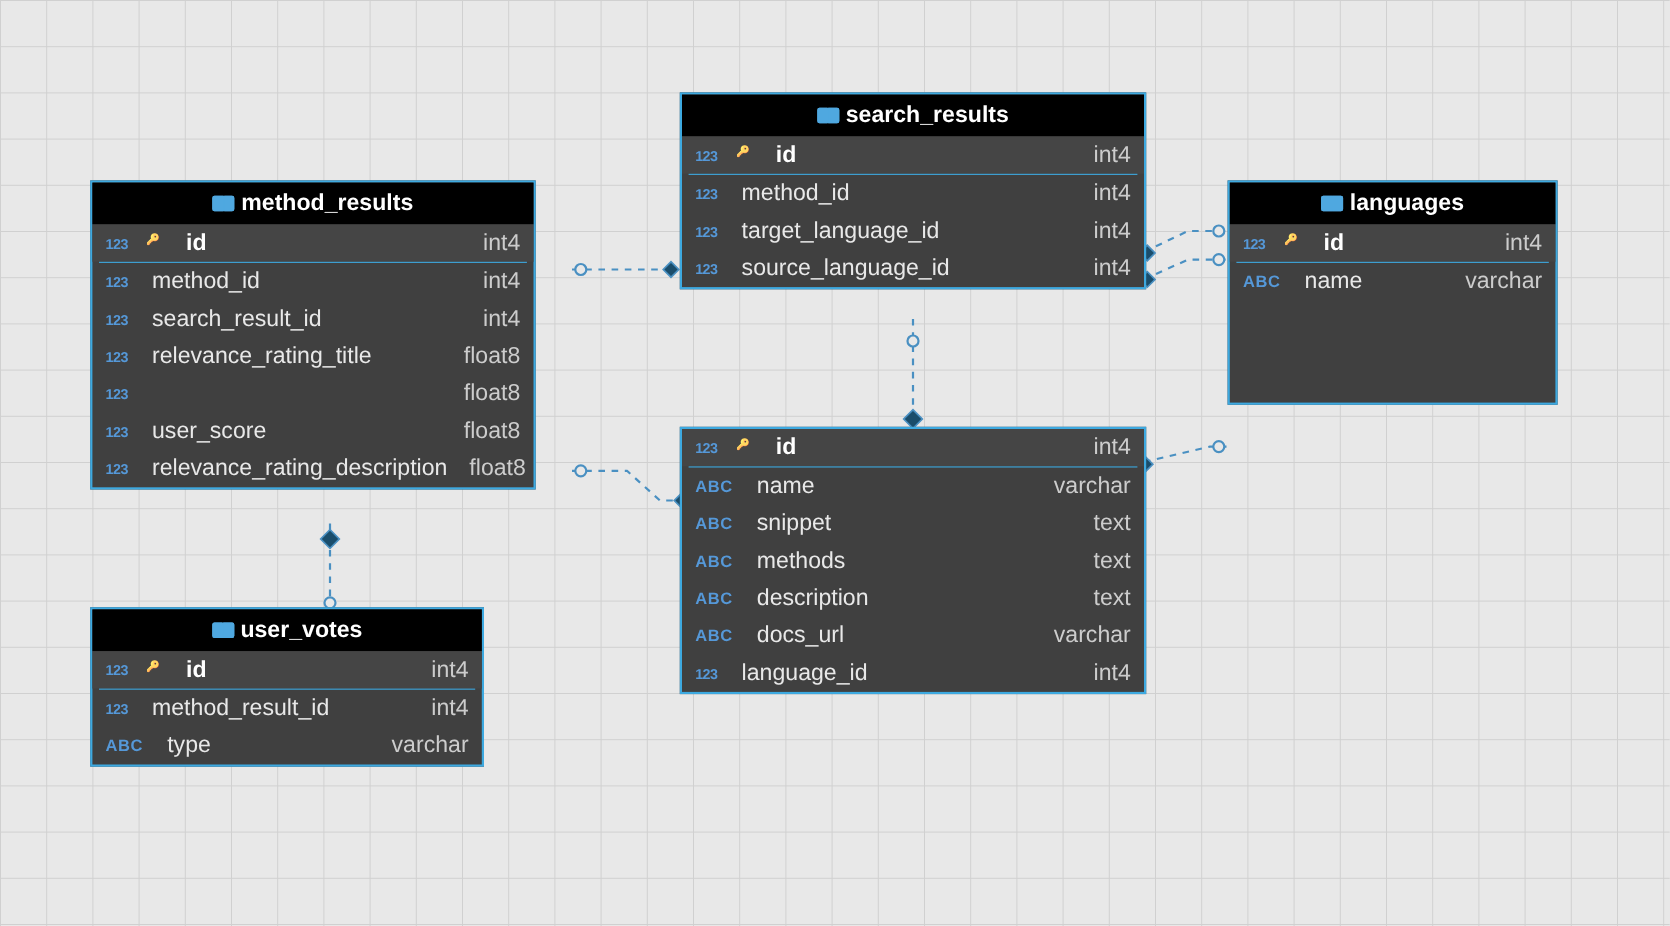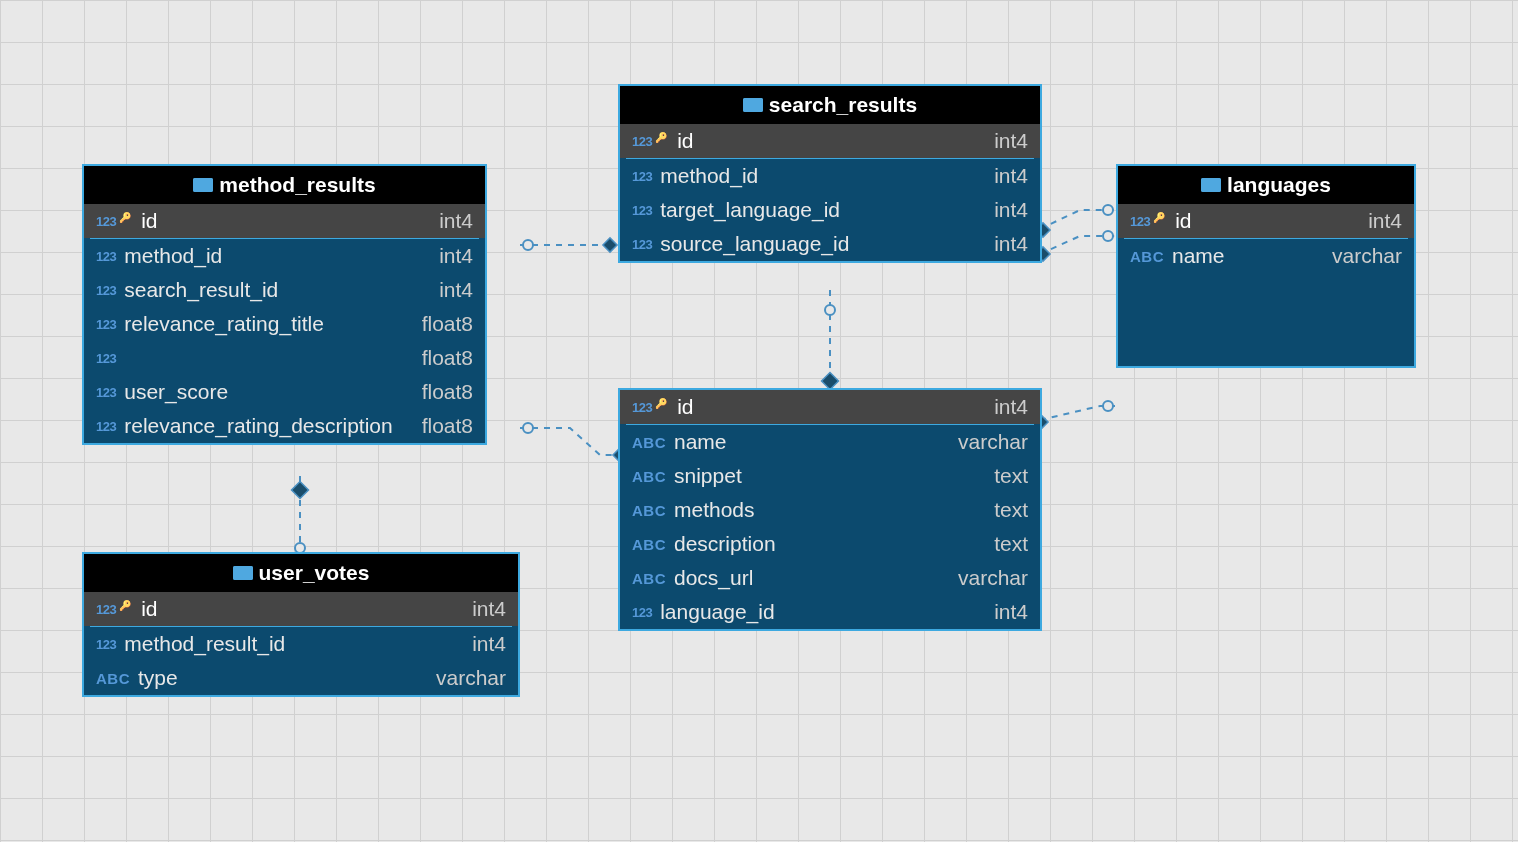--- a/index.html
+++ b/index.html
@@ -1,31 +1,31 @@
 <!DOCTYPE html>
 <html><head>
 <meta charset="utf-8">
 <style>
 *{box-sizing:border-box;margin:0;padding:0}
 body{font-family:-apple-system,BlinkMacSystemFont,"Segoe UI",sans-serif;background:#e8e8e8;width:1518px;height:842px;position:relative;overflow:hidden}
 .grid{position:absolute;inset:0;background-image:linear-gradient(#d0d0d0 1px,transparent 1px),linear-gradient(90deg,#d0d0d0 1px,transparent 1px);background-size:42px 42px}
 .canvas{position:absolute;inset:0}
-.table{position:absolute;border:2px solid #3da9e0;background:#0c4a6e;color:#e8e8e8;font-size:21px}
+.table{position:absolute;border:2px solid #3da9e0;background:#404040;color:#e8e8e8;font-size:21px}
 .thead{background:#000;color:#fff;font-weight:700;text-align:center;padding:7px 0;display:flex;align-items:center;justify-content:center;gap:6px}
 .ticon{display:inline-flex;width:20px;height:14px;background:linear-gradient(to right,#4fa8e0 49%,#4fa8e0 49%);border-radius:2px;position:relative}
 .ticon::before{content:"";position:absolute;left:0;top:0;width:48%;height:100%;background:#4fa8e0;border-radius:2px 0 0 2px}
 .ticon::after{content:"";position:absolute;right:0;top:0;width:48%;height:100%;background:#4fa8e0;border-radius:0 2px 2px 0}
 .pk-section{background:#454545}
-.row{display:flex;align-items:center;padding:5px 12px;gap:6px}
+.row{display:flex;align-items:center;padding:5px 12px;gap:20px}
 .row .col-type{margin-left:auto;color:#ccc}
 .divider{height:1px;background:#3da9e0;margin:0 6px}
 .prefix{font-size:13px;font-weight:700;color:#5598d8;margin-right:2px;letter-spacing:-0.5px}
 .prefix.abc{font-size:15px;letter-spacing:0.5px}
 .colname{color:#e8e8e8}
-.pk-row .colname{font-weight:400;color:#fff}
+.pk-row .colname{font-weight:700;color:#fff}
 .keyicon{display:inline-block;width:12px;height:14px;position:relative;margin-left:-3px;margin-right:2px}
 .keyicon::before{content:"🔑";font-size:10px;position:absolute;top:-2px;left:-2px;filter:sepia(1) saturate(3) hue-rotate(-20deg)}
 svg.connectors{position:absolute;inset:0;width:100%;height:100%;pointer-events:none}
 .conn{stroke:#4a90c2;stroke-width:2;stroke-dasharray:6 6;fill:none}
 .diamond{fill:#1a4d6b;stroke:#4a90c2;stroke-width:1.5}
 .circ{fill:#e8e8e8;stroke:#4a90c2;stroke-width:2}
 </style>
 </head>
 <body>
 
@@ -196,21 +196,21 @@
         <span class="colname">docs_url</span>
         <span class="col-type">varchar</span>
       </div>
     <div class="row">
         <span class="prefix">123</span>
         <span class="colname">language_id</span>
         <span class="col-type">int4</span>
       </div>
   </div>
 
-  <div class="table" style="left:82px;top:552px;width:438px">
+  <div class="table" style="left:82px;top:552px;width:358px">
     <div class="thead">
       <span class="ticon"></span>
       <span>user_votes</span>
     </div>
     <div class="pk-section">
       <div class="row pk-row">
         <span class="prefix">123</span>
         <span class="keyicon"></span>
         <span class="colname">id</span>
         <span class="col-type">int4</span>

